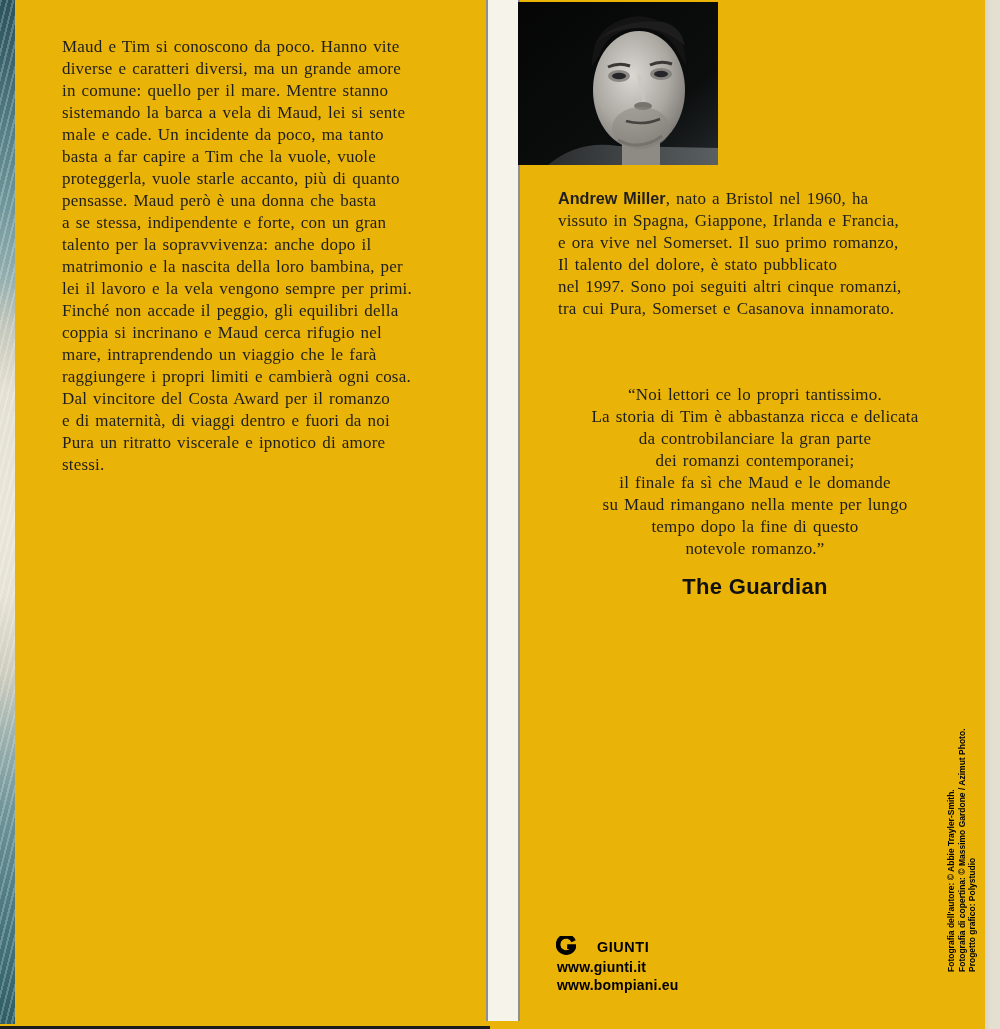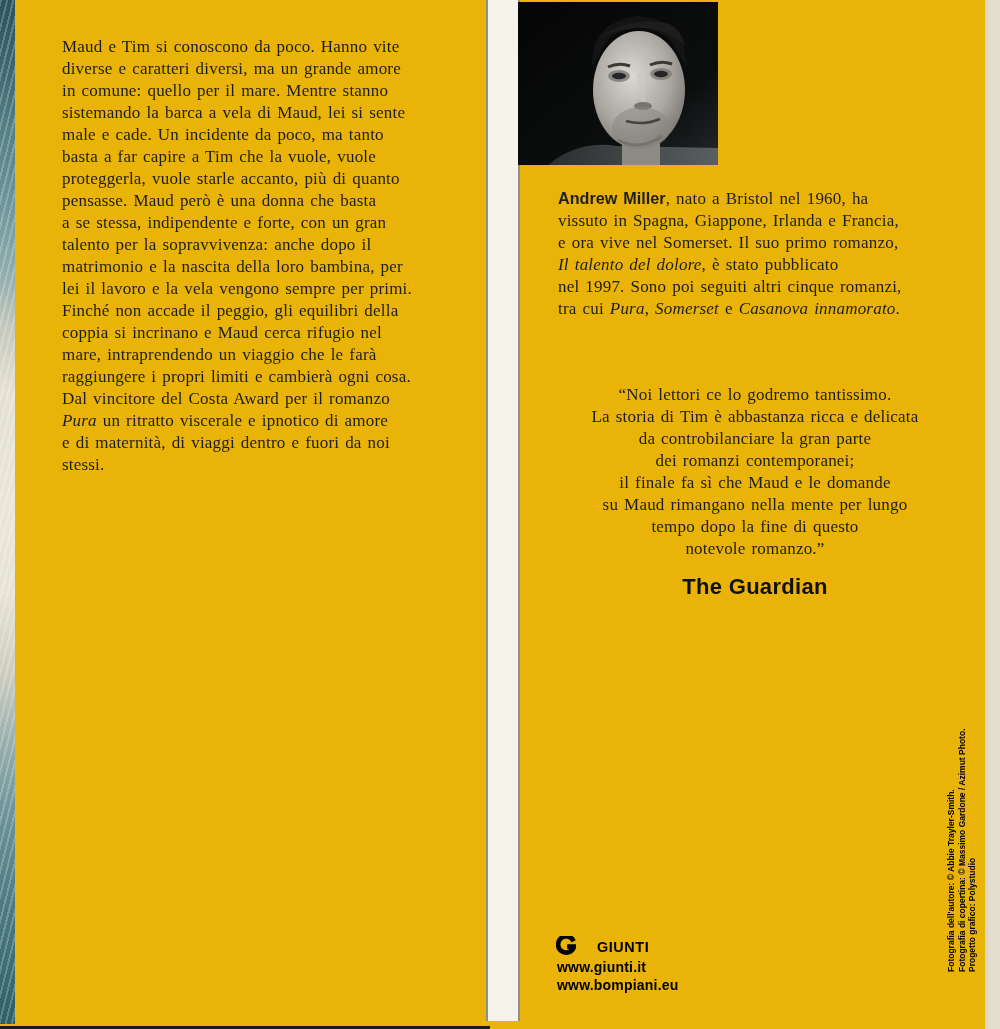--- a/index.html
+++ b/index.html
@@ -35,21 +35,21 @@
   }
 
   
   .bottom-edge-line{
     position:absolute;left:0;top:1026px;width:490px;height:3px;background:#1c1c1c;
   }
 
   
   .synopsis{position:absolute;left:62px;top:36px;width:420px;}
   .tline{font-size:17px;line-height:22px;letter-spacing:0.2px;word-spacing:1.5px;white-space:nowrap;}
-  .i{font-style:italic;}
+  .i{}
   .bs{font-family:"Liberation Sans", sans-serif;font-weight:700;font-size:16.2px;letter-spacing:0;}
 
   .photo{
     position:absolute;left:518px;top:2px;width:200px;height:163px;background:#000;
   }
   .photo svg{display:block;}
 
   .bio{position:absolute;left:558px;top:187px;width:420px;}
   .quote{position:absolute;left:540px;top:384px;width:430px;text-align:center;}
   .quote .tline{white-space:normal;}
@@ -98,22 +98,22 @@
       <div class="tline"><span>pensasse. Maud però è una donna che basta</span></div>
       <div class="tline"><span>a se stessa, indipendente e forte, con un gran</span></div>
       <div class="tline"><span>talento per la sopravvivenza: anche dopo il</span></div>
       <div class="tline"><span>matrimonio e la nascita della loro bambina, per</span></div>
       <div class="tline"><span>lei il lavoro e la vela vengono sempre per primi.</span></div>
       <div class="tline"><span>Finché non accade il peggio, gli equilibri della</span></div>
       <div class="tline"><span>coppia si incrinano e Maud cerca rifugio nel</span></div>
       <div class="tline"><span>mare, intraprendendo un viaggio che le farà</span></div>
       <div class="tline"><span>raggiungere i propri limiti e cambierà ogni cosa.</span></div>
       <div class="tline"><span>Dal vincitore del Costa Award per il romanzo</span></div>
+      <div class="tline"><span>e di maternità, di viaggi dentro e fuori da noi</span></div>
       <div class="tline"><span class="i">Pura</span><span> un ritratto viscerale e ipnotico di amore</span></div>
-      <div class="tline"><span>e di maternità, di viaggi dentro e fuori da noi</span></div>
       <div class="tline"><span>stessi.</span></div>
     </div>
 
   <div class="fold"></div>
 
   <div class="photo">
     <svg width="200" height="163" viewBox="0 0 200 163">
       <defs>
         <linearGradient id="bgg" x1="0" y1="0" x2="1" y2="1">
           <stop offset="0" stop-color="#050505"></stop>
@@ -153,21 +153,21 @@
   <div class="bio">
       <div class="tline"><span class="bs">Andrew Miller</span><span>, nato a Bristol nel 1960, ha</span></div>
       <div class="tline"><span>vissuto in Spagna, Giappone, Irlanda e Francia,</span></div>
       <div class="tline"><span>e ora vive nel Somerset. Il suo primo romanzo,</span></div>
       <div class="tline"><span class="i">Il talento del dolore</span><span>, è stato pubblicato</span></div>
       <div class="tline"><span>nel 1997. Sono poi seguiti altri cinque romanzi,</span></div>
       <div class="tline"><span>tra cui </span><span class="i">Pura</span><span>, </span><span class="i">Somerset</span><span> e </span><span class="i">Casanova innamorato</span><span>.</span></div>
     </div>
 
   <div class="quote">
-      <div class="tline"><span>“Noi lettori ce lo godremo tantissimo.</span></div>
+      <div class="tline"><span>“Noi lettori ce lo propri tantissimo.</span></div>
       <div class="tline"><span>La storia di Tim è abbastanza ricca e delicata</span></div>
       <div class="tline"><span>da controbilanciare la gran parte</span></div>
       <div class="tline"><span>dei romanzi contemporanei;</span></div>
       <div class="tline"><span>il finale fa sì che Maud e le domande</span></div>
       <div class="tline"><span>su Maud rimangano nella mente per lungo</span></div>
       <div class="tline"><span>tempo dopo la fine di questo</span></div>
       <div class="tline"><span>notevole romanzo.”</span></div>
     </div>
 
   <div class="guardian">The Guardian</div>

